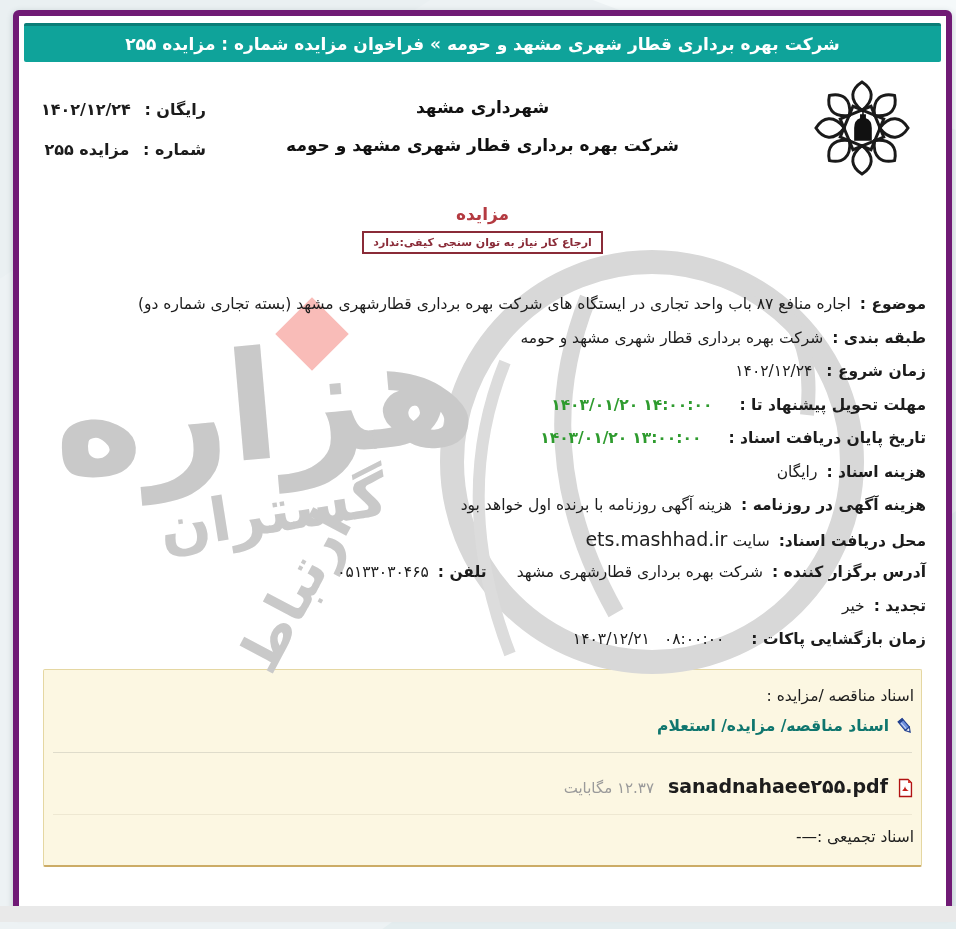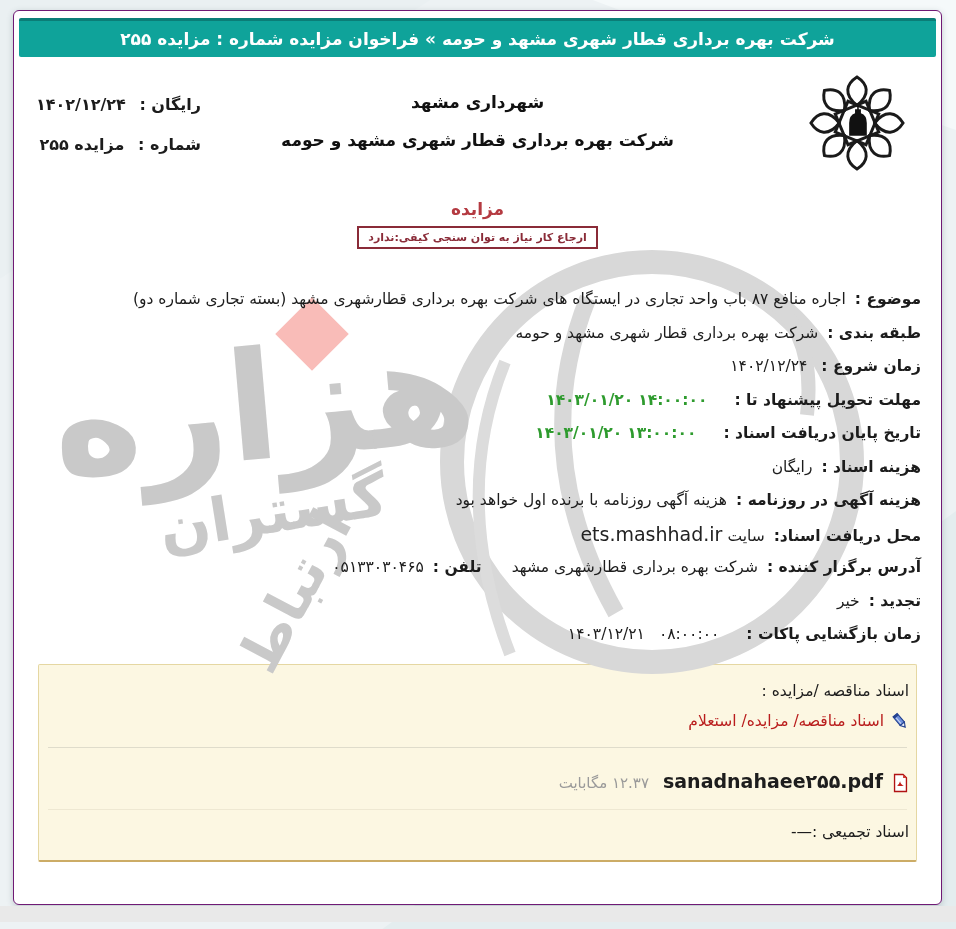--- a/index.html
+++ b/index.html
@@ -13,21 +13,21 @@
   .bg-shape{position:absolute;pointer-events:none;}
   .bg-a{left:0;top:0;width:956px;height:929px;background:#eaf0f2;
         clip-path:polygon(0 0,45% 0,0 30%);}
   .bg-b{left:0;top:0;width:956px;height:929px;background:#f5f9fa;
         clip-path:polygon(62% 0,100% 0,100% 14%,75% 5%);}
   .bg-c{left:0;top:0;width:956px;height:929px;background:#e4edef;
         clip-path:polygon(100% 55%,100% 100%,40% 100%);}
   
   .panel{
     position:absolute;left:13px;top:10px;width:927px;height:893px;
-    background:#ffffff;border:1px solid #701a75;border-radius:6px;
+    background:#ffffff;border:6px solid #701a75;border-radius:6px;
     box-shadow:0 2px 6px rgba(50,70,80,.25);
   }
   .footer-strip{position:absolute;left:0;top:906px;width:956px;height:16px;background:#e9e9e9;}
   
   .titlebar{
     margin:7px 5px 0;height:36px;line-height:36px;
     background:#0fa39a;border-top:3px solid #0b7d77;border-radius:2px;
     color:#fff;font-weight:bold;font-size:17px;text-align:center;
     position:relative;z-index:2;
   }
@@ -55,21 +55,21 @@
   .v-phone-label{font-weight:bold;margin-right:30px;}
   .site{font-size:19px;color:#222;margin-right:5px;}
   
   .docs-box{
     margin:12px 24px 0;height:198px;box-sizing:border-box;
     background:#fcf7e2;border:1px solid #e5d7a2;border-bottom:2px solid #ccac66;border-radius:2px;
     padding:14px 7px 0;font-size:15.5px;color:#1c1c1c;
   }
   .docs-box .zi{position:relative;z-index:2;}
   .box-heading{line-height:24px;}
-  .box-link{margin-top:9px;color:#b91c1c;font-weight:normal;cursor:pointer;}
+  .box-link{margin-top:9px;color:#0f766e;font-weight:bold;cursor:pointer;}
   .box-link .icon{display:inline-block;vertical-align:-4px;margin-left:7px;}
   .box-divider{border:none;border-top:1px solid #dfdccb;margin:13px 2px 0;}
   .box-divider2{border:none;border-top:1px solid #eee8d2;margin:12px 2px 0;}
   .file-row{margin-top:22px;white-space:nowrap;}
   .file-row .icon{display:inline-block;vertical-align:-5px;margin-left:9px;}
   .file-name{font-weight:bold;font-size:19px;color:#1d1d1d;cursor:pointer;}
   .file-size{color:#9a9a9a;font-size:15px;margin-right:14px;}
   .box-aggregate{margin-top:13px;}
   
   .watermark{position:absolute;left:0;top:0;width:956px;height:929px;z-index:1;pointer-events:none;}

